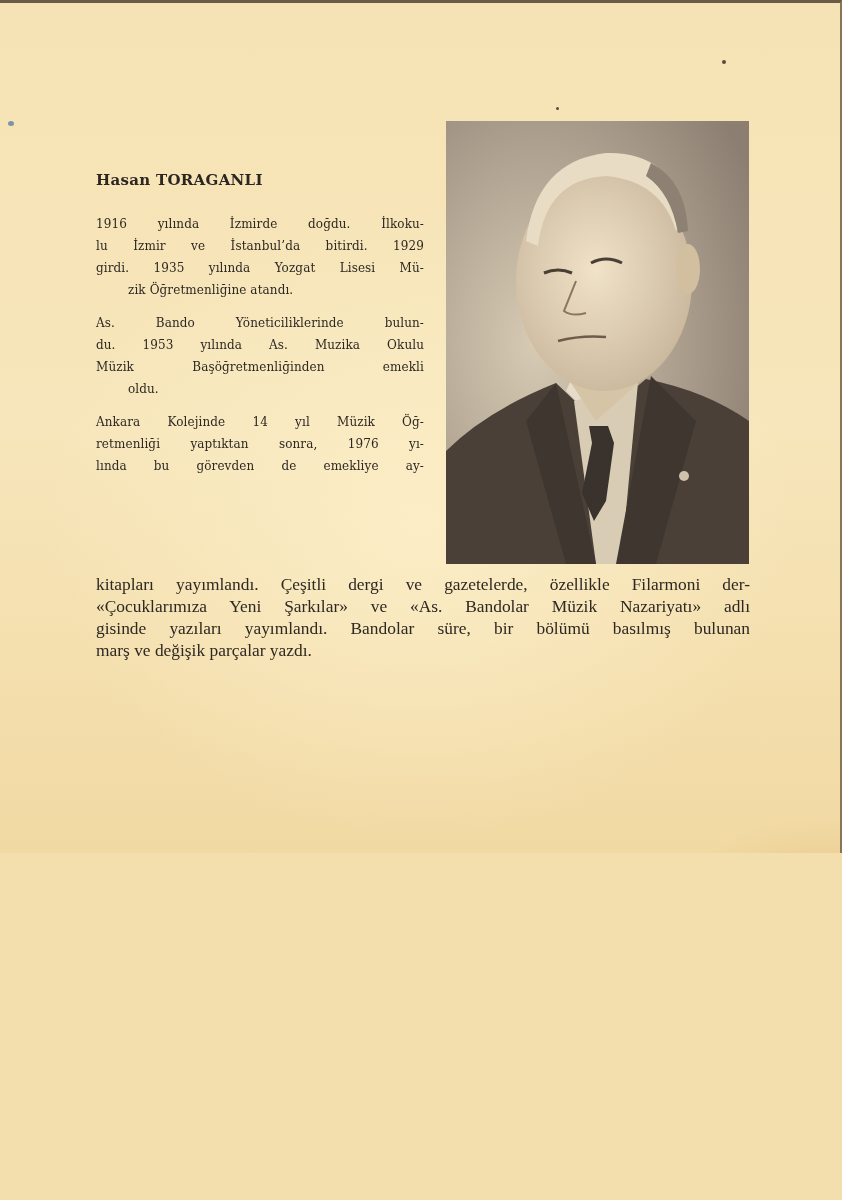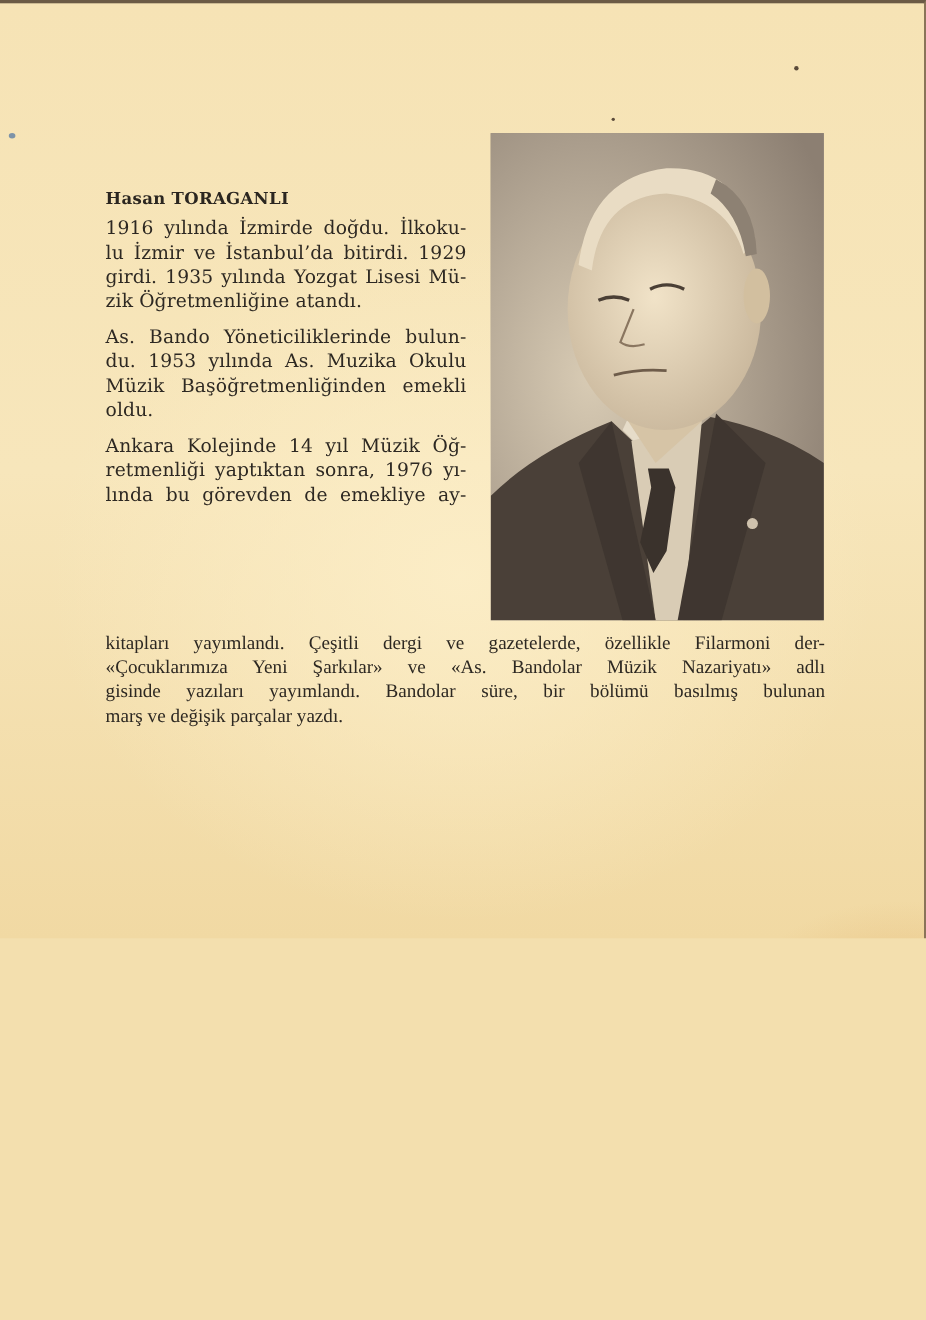--- a/index.html
+++ b/index.html
@@ -19,27 +19,27 @@
     border-right: 2px solid #8a7458;
     box-sizing: border-box;
   }
   .speck { position: absolute; border-radius: 50%; background: #5a4a3a; }
   .name {
     position: absolute; left: 96px; top: 168px;
     font-family: "DejaVu Serif", serif; font-weight: bold;
     font-size: 15px; color: #2b2620; letter-spacing: 0.3px;
   }
   .col {
-    position: absolute; left: 96px; top: 194px; width: 328px;
-    font-family: "DejaVu Serif", serif; font-size: 17px; line-height: 22px;
+    position: absolute; left: 96px; top: 210px; width: 328px;
+    font-family: "DejaVu Serif", serif; font-size: 12px; line-height: 22px;
     color: #2d2822; text-align: justify; letter-spacing: 0.1px;
   }
   .col p { margin: 0 0 11px 0; }
   .col .line { display: block; text-align: justify; text-align-last: justify; white-space: nowrap; }
-  .col .line.last { text-align-last: left; }
+  .col .line.last { text-align-last: left; margin-left: 32px; }
   .photo {
     position: absolute; left: 446px; top: 118px; width: 303px; height: 443px;
     background: linear-gradient(160deg, #8e8174 0%, #a5998c 30%, #c9bca8 55%, #b0a390 100%);
     overflow: hidden;
   }
   .wide {
     position: absolute; left: 96px; top: 570px; width: 654px;
     font-family: "Liberation Serif", serif; font-size: 17.4px; line-height: 22px;
     color: #2d2822;
   }

